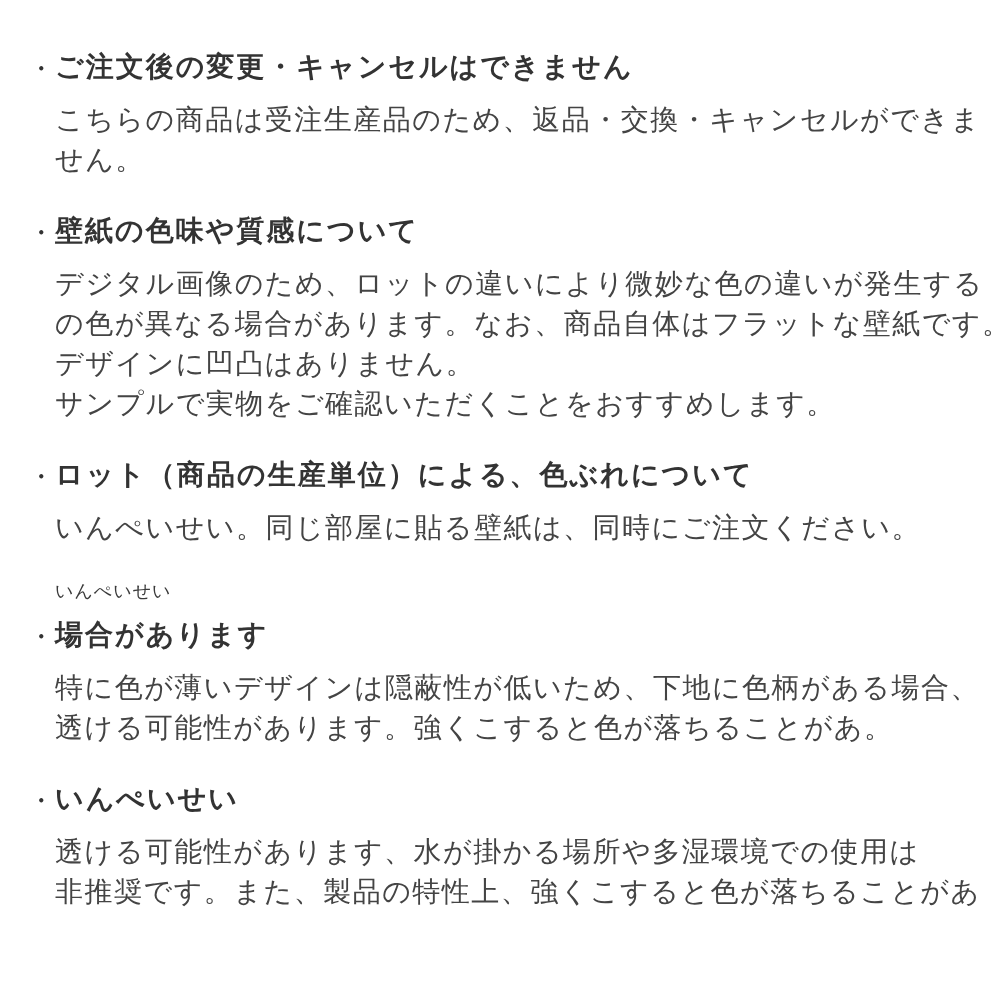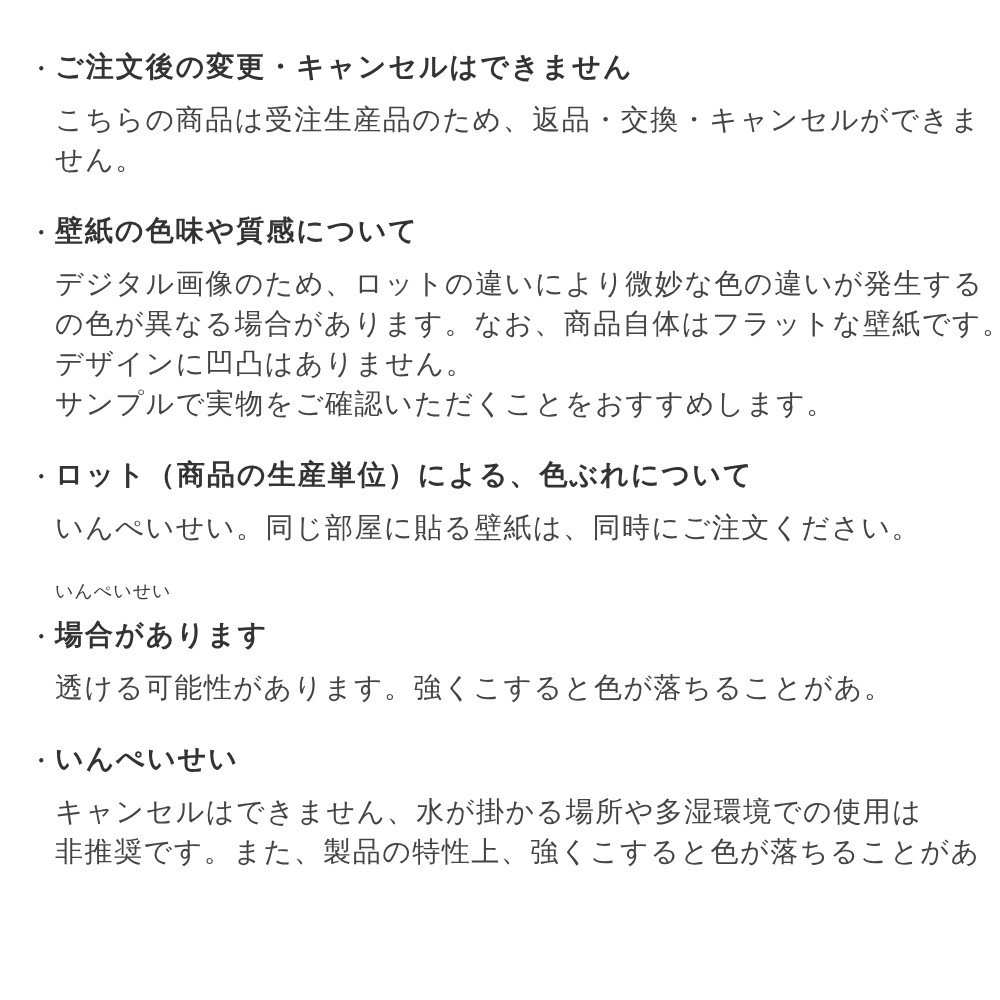--- a/index.html
+++ b/index.html
@@ -99,28 +99,29 @@
     </div>
   </div>
 
   <div class="section">
     <div class="furigana">いんぺいせい</div>
     <div class="heading-row">
       <span class="bullet">・</span>
       <span class="heading-text">場合があります</span>
     </div>
     <div class="body-text">
+      <div class="body-line">特に色が薄いデザインは隠蔽性が低いため、下地に色柄がある場合、</div>
       <div class="body-line">透ける可能性があります。強くこすると色が落ちることがあ。</div>
     </div>
   </div>
 
   <div class="section">
     <div class="heading-row">
       <span class="bullet">・</span>
       <span class="heading-text">いんぺいせい</span>
     </div>
     <div class="body-text">
-      <div class="body-line">キャンセルはできません、水が掛かる場所や多湿環境での使用は</div>
+      <div class="body-line">透ける可能性があります、水が掛かる場所や多湿環境での使用は</div>
       <div class="body-line">非推奨です。また、製品の特性上、強くこすると色が落ちることがあ</div>
     </div>
   </div>
 
 </div>
 
 </body></html>

